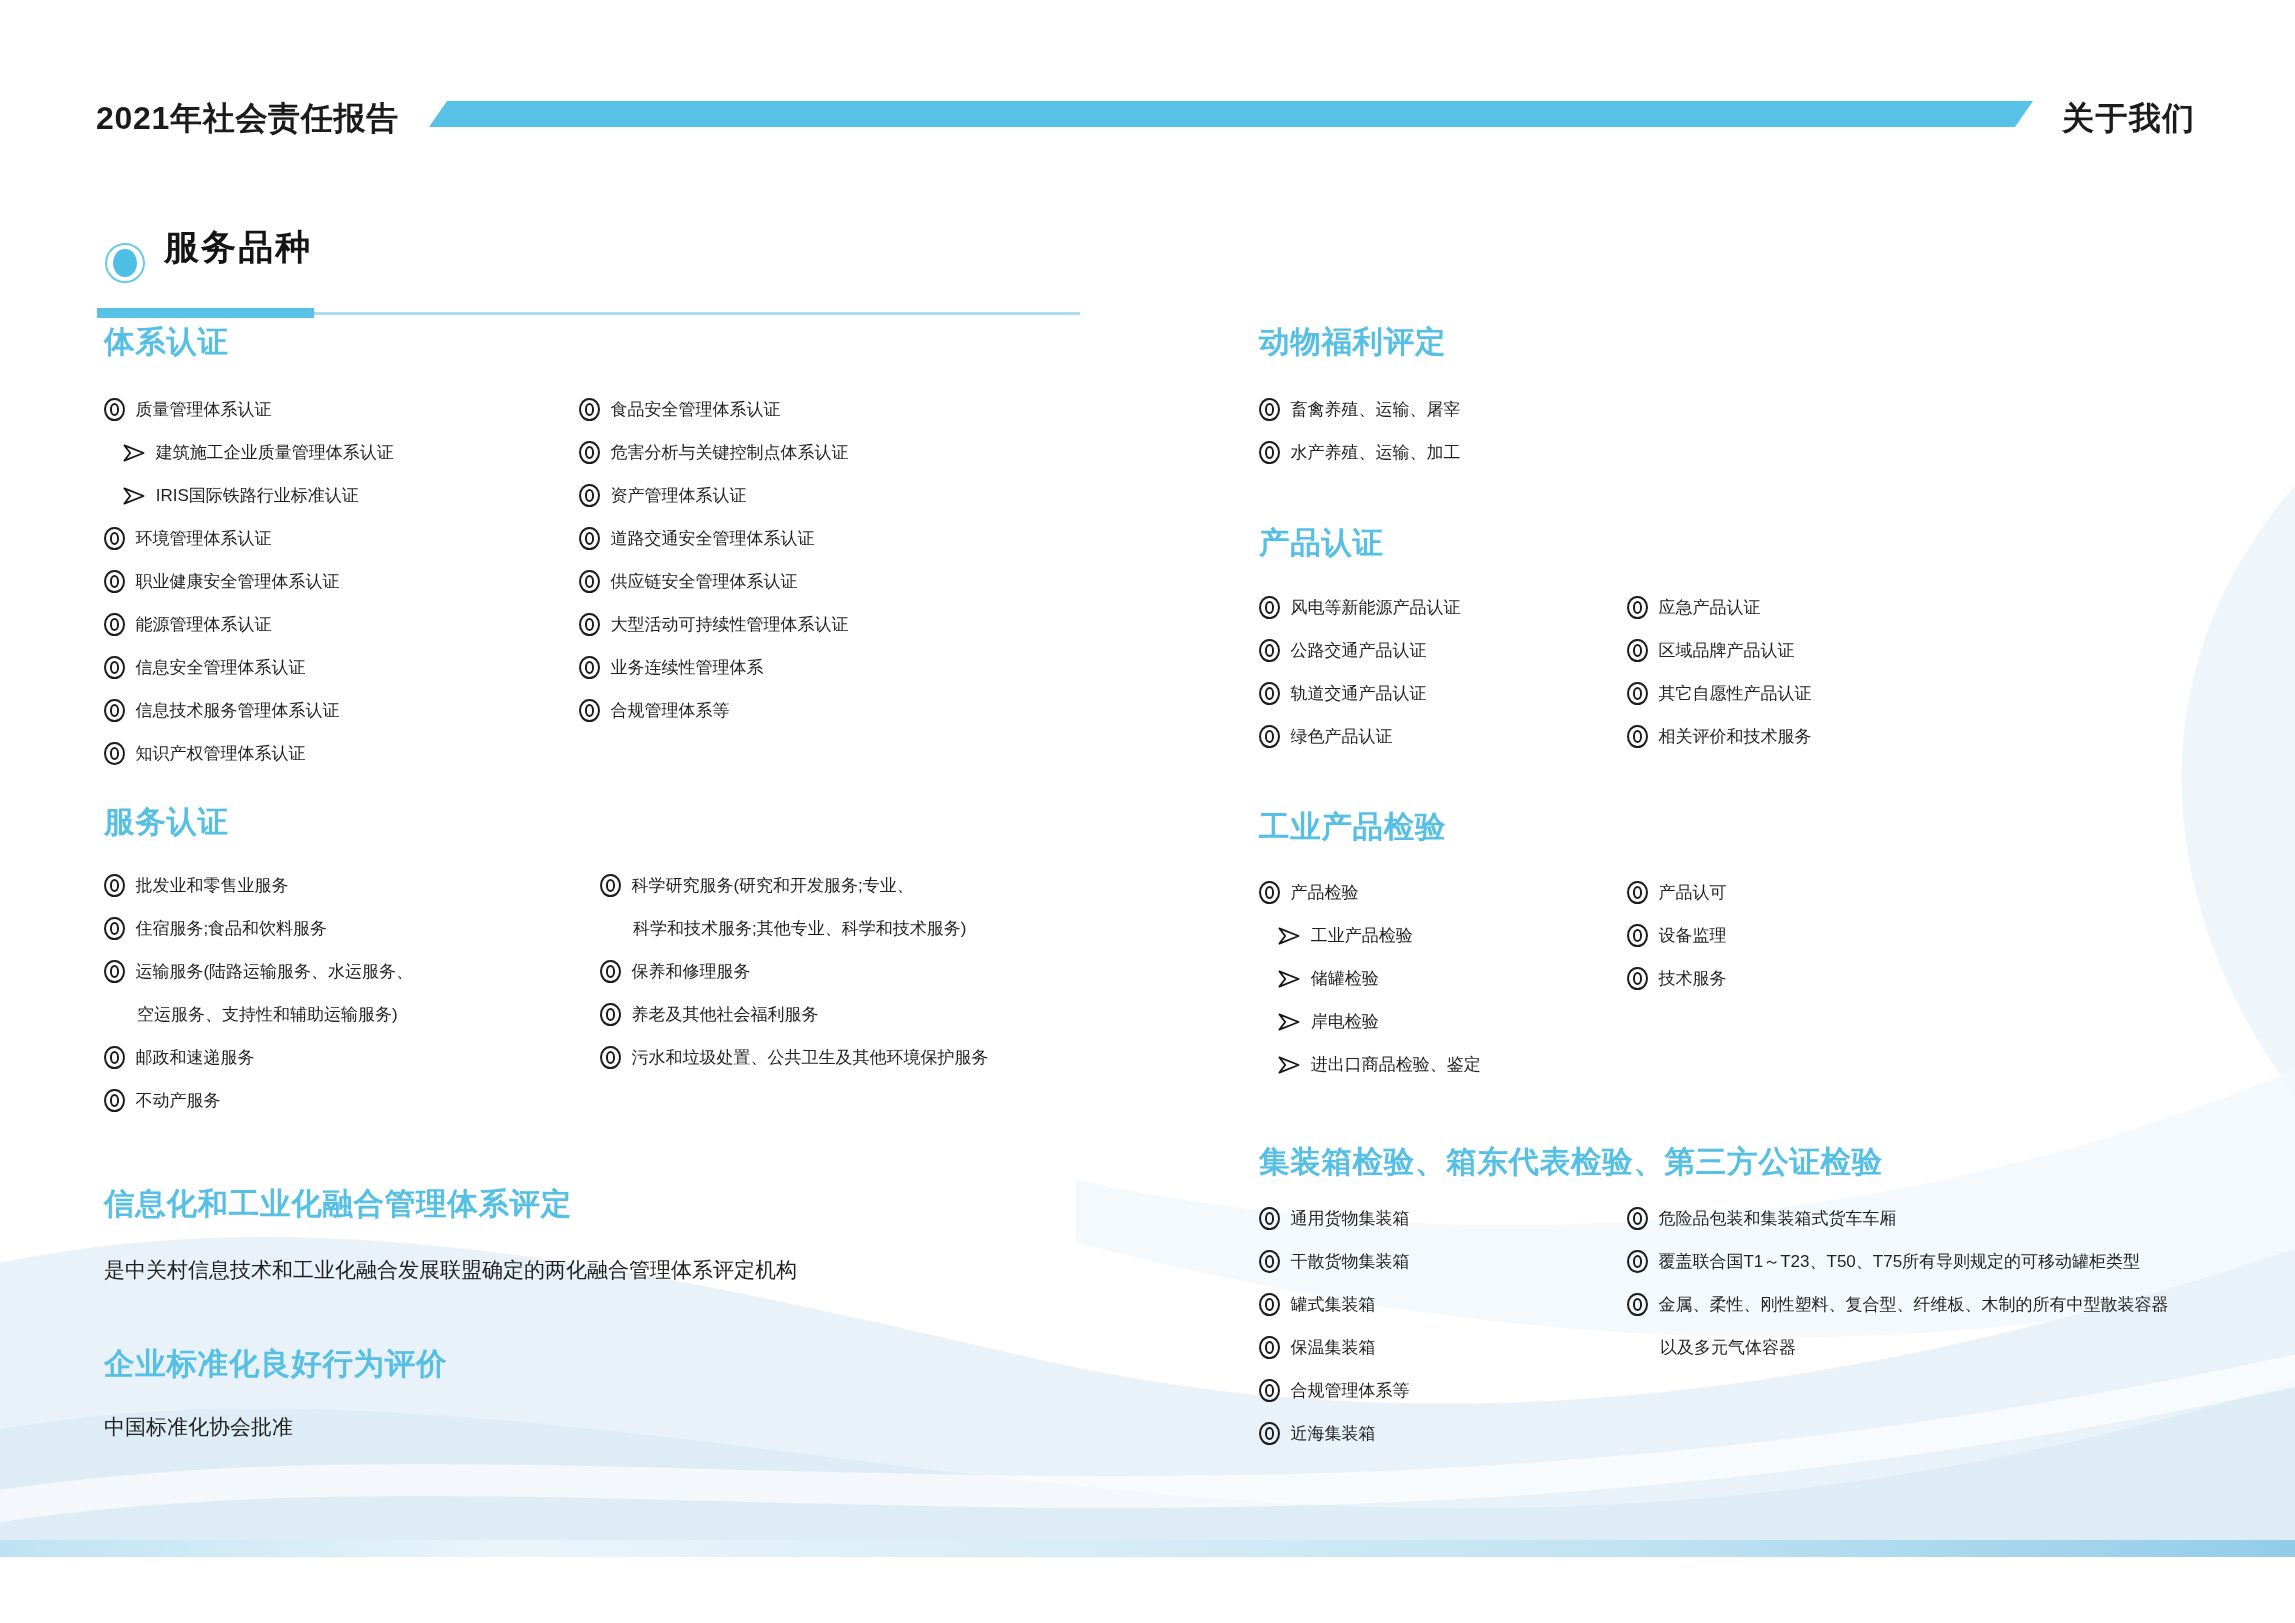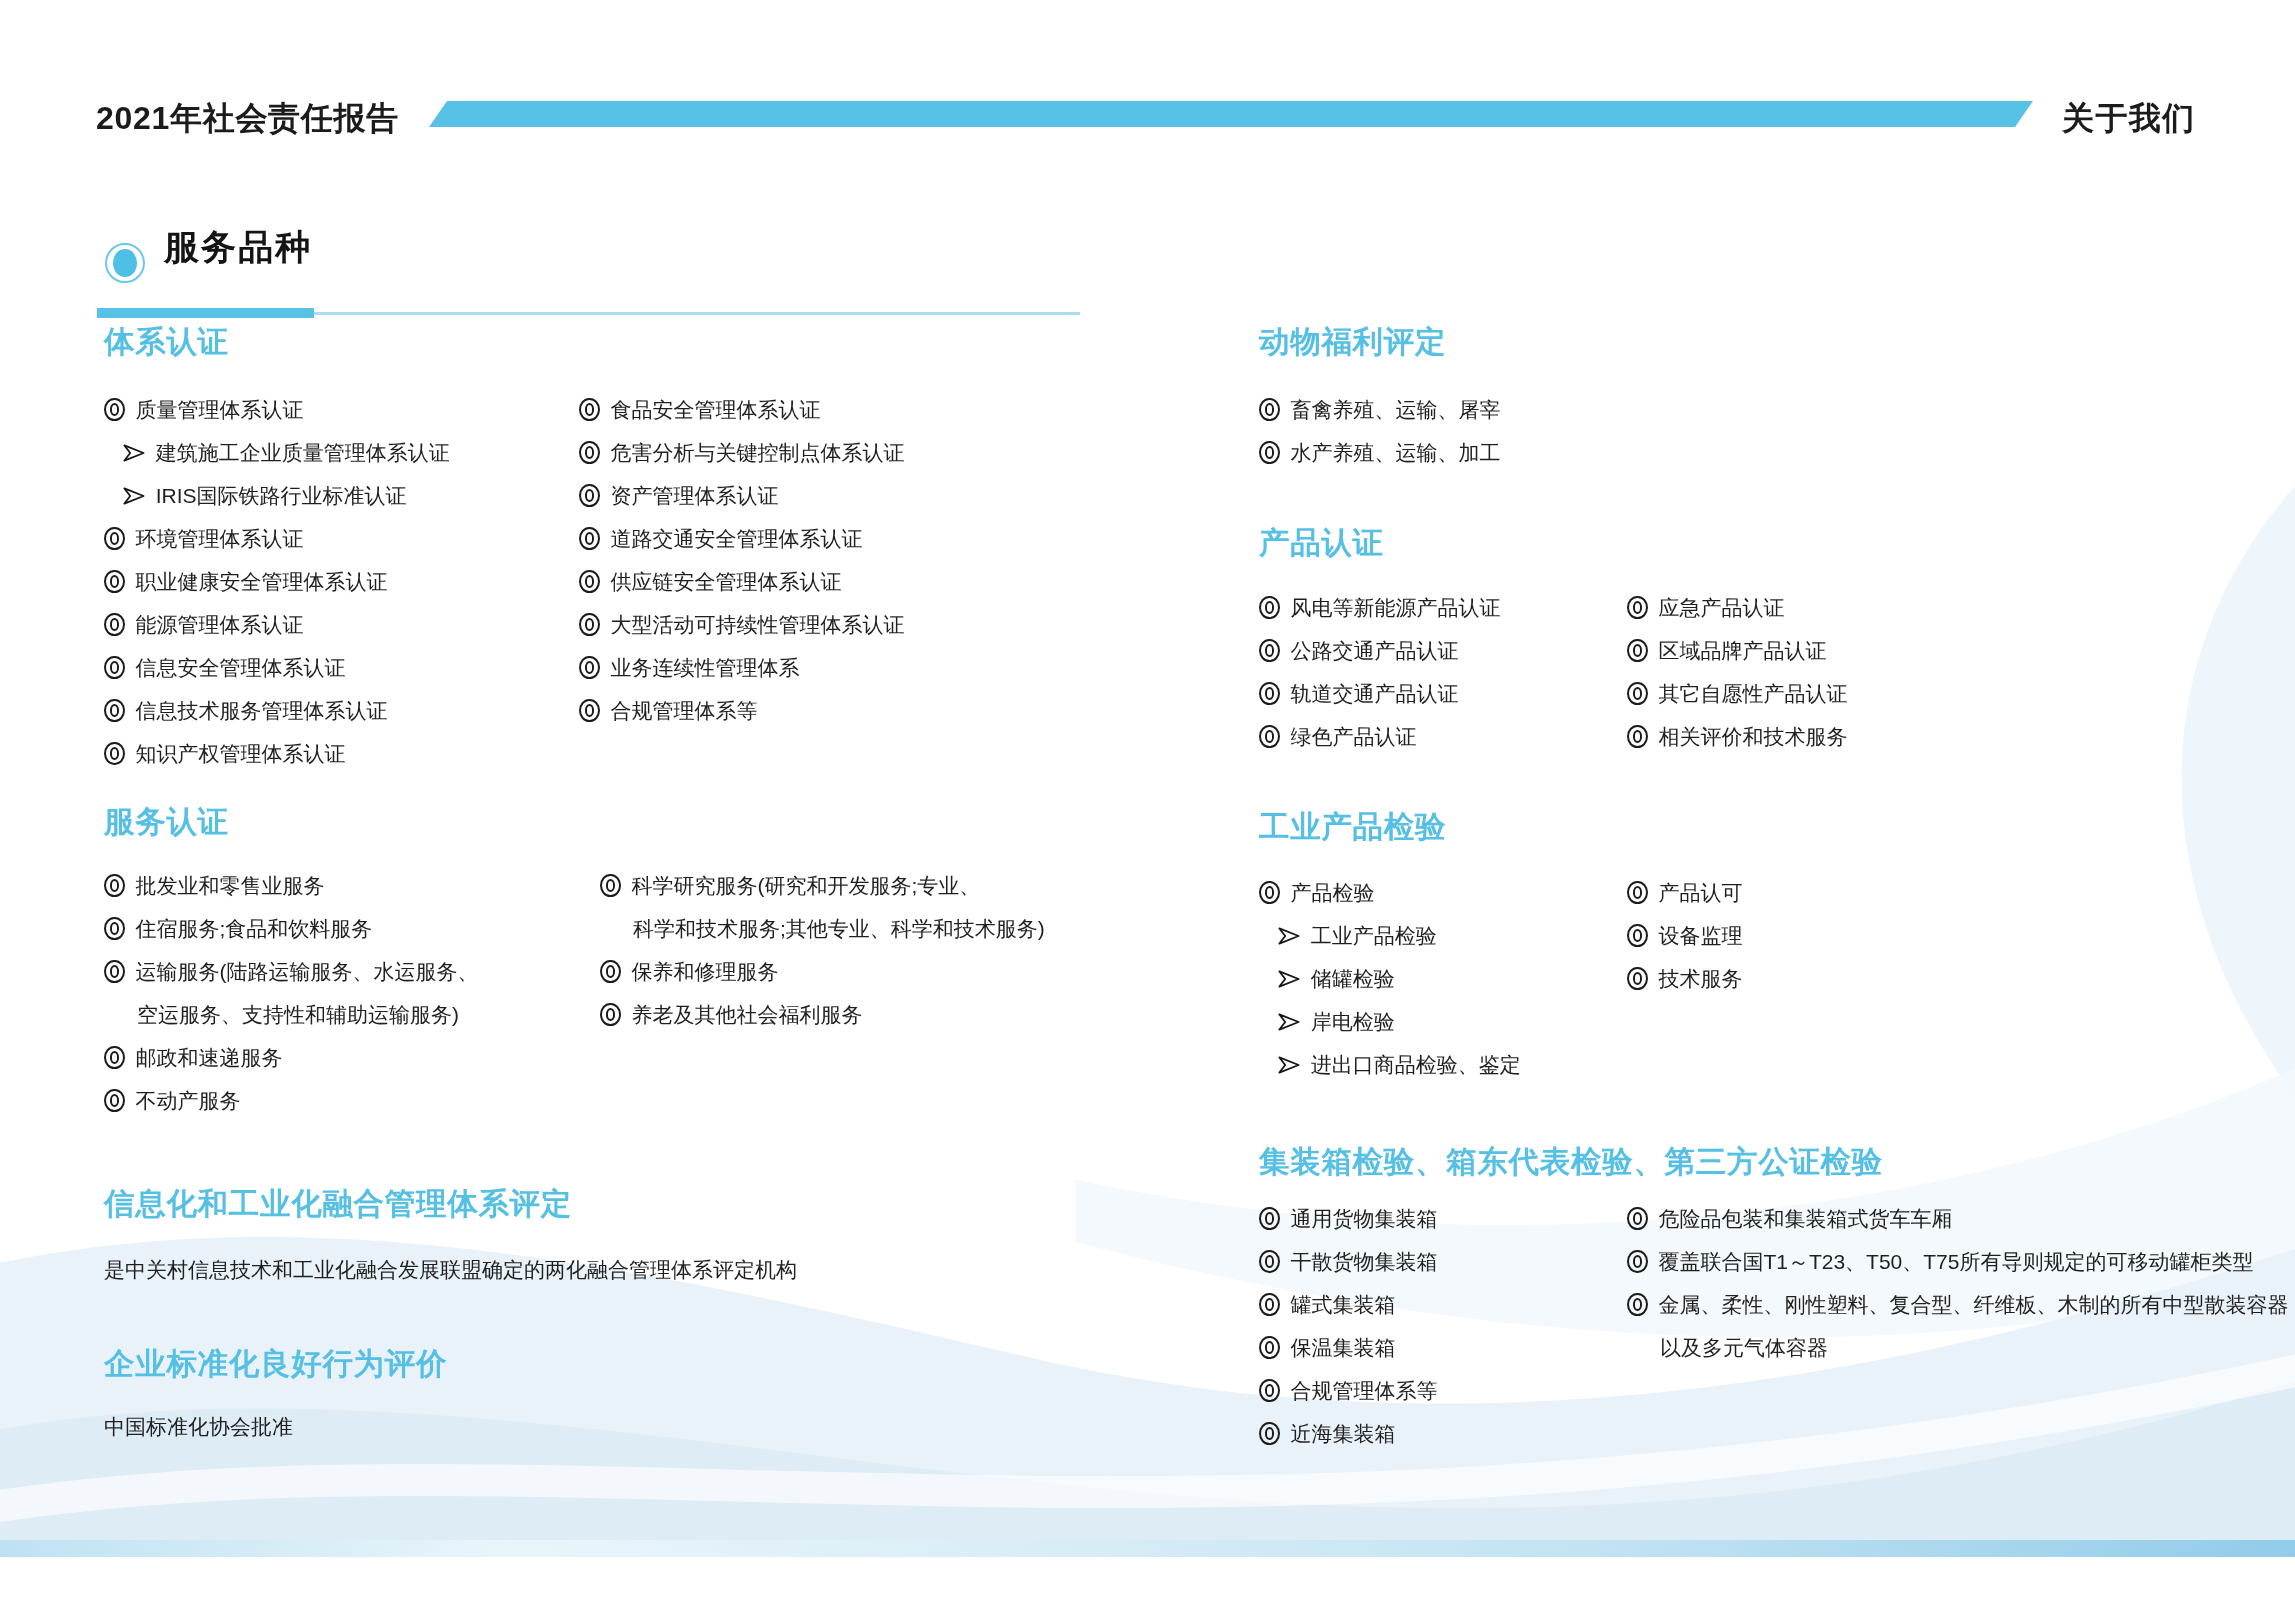--- a/index.html
+++ b/index.html
@@ -28,21 +28,21 @@
   .sec h2{font-size:30.5px;font-weight:bold;color:var(--heading);line-height:1;letter-spacing:0.7px;white-space:nowrap}
   .list{position:absolute}
   .item{display:flex;height:43px;align-items:center;white-space:nowrap}
   .bul{flex:none;width:21px;height:23.6px;border:2.1px solid #1c1c1c;border-radius:50%;
        display:flex;align-items:center;justify-content:center;margin-right:10.4px;background:transparent}
   .bul-in{width:9.7px;height:12.5px;border:2.1px solid #1c1c1c;border-radius:50%}
   .arr{flex:none;width:22px;height:22px;margin-right:10.4px;display:flex;align-items:center}
   .arr svg{width:22px;height:22px}
   .b-arrow{padding-left:19.4px}
   .b-none{padding-left:33px}
-  .it-text{font-size:21px;color:var(--ink)}
+  .it-text{font-size:17px;color:var(--ink)}
   .para{position:absolute;font-size:21px;color:var(--ink);white-space:nowrap}
 
   
   .foot-bar{position:absolute;top:1546px;width:103px;height:21px;background:var(--accent)}
   .foot-bar.left{left:0}
   .foot-bar.right{left:2193px}
   .foot-num{position:absolute;top:1539px;font-size:36px;color:#252525}
   .foot-num.left{left:117px}
   .foot-num.right{left:2148px}
   .bottom-strip{position:absolute;left:0;bottom:0;width:2295px;height:16.7px;
@@ -238,20 +238,26 @@
             <span class="bul-in"></span>
           </span>
           <span class="it-text">保养和修理服务</span>
         </div>
         <div class="item b-circle">
           <span class="bul">
             <span class="bul-in"></span>
           </span>
           <span class="it-text">养老及其他社会福利服务</span>
         </div>
+        <div class="item b-circle">
+          <span class="bul">
+            <span class="bul-in"></span>
+          </span>
+          <span class="it-text">污水和垃圾处置、公共卫生及其他环境保护服务</span>
+        </div>
       </div>
   </div>
 
   <div class="sec" id="sec-itfusion" style="left:104px;top:1188px">
     <h2>信息化和工业化融合管理体系评定</h2>
     <div class="para" style="left:0;top:68px">是中关村信息技术和工业化融合发展联盟确定的两化融合管理体系评定机构</div>
   </div>
 
   <div class="sec" id="sec-std" style="left:104px;top:1348px">
     <h2>企业标准化良好行为评价</h2>

